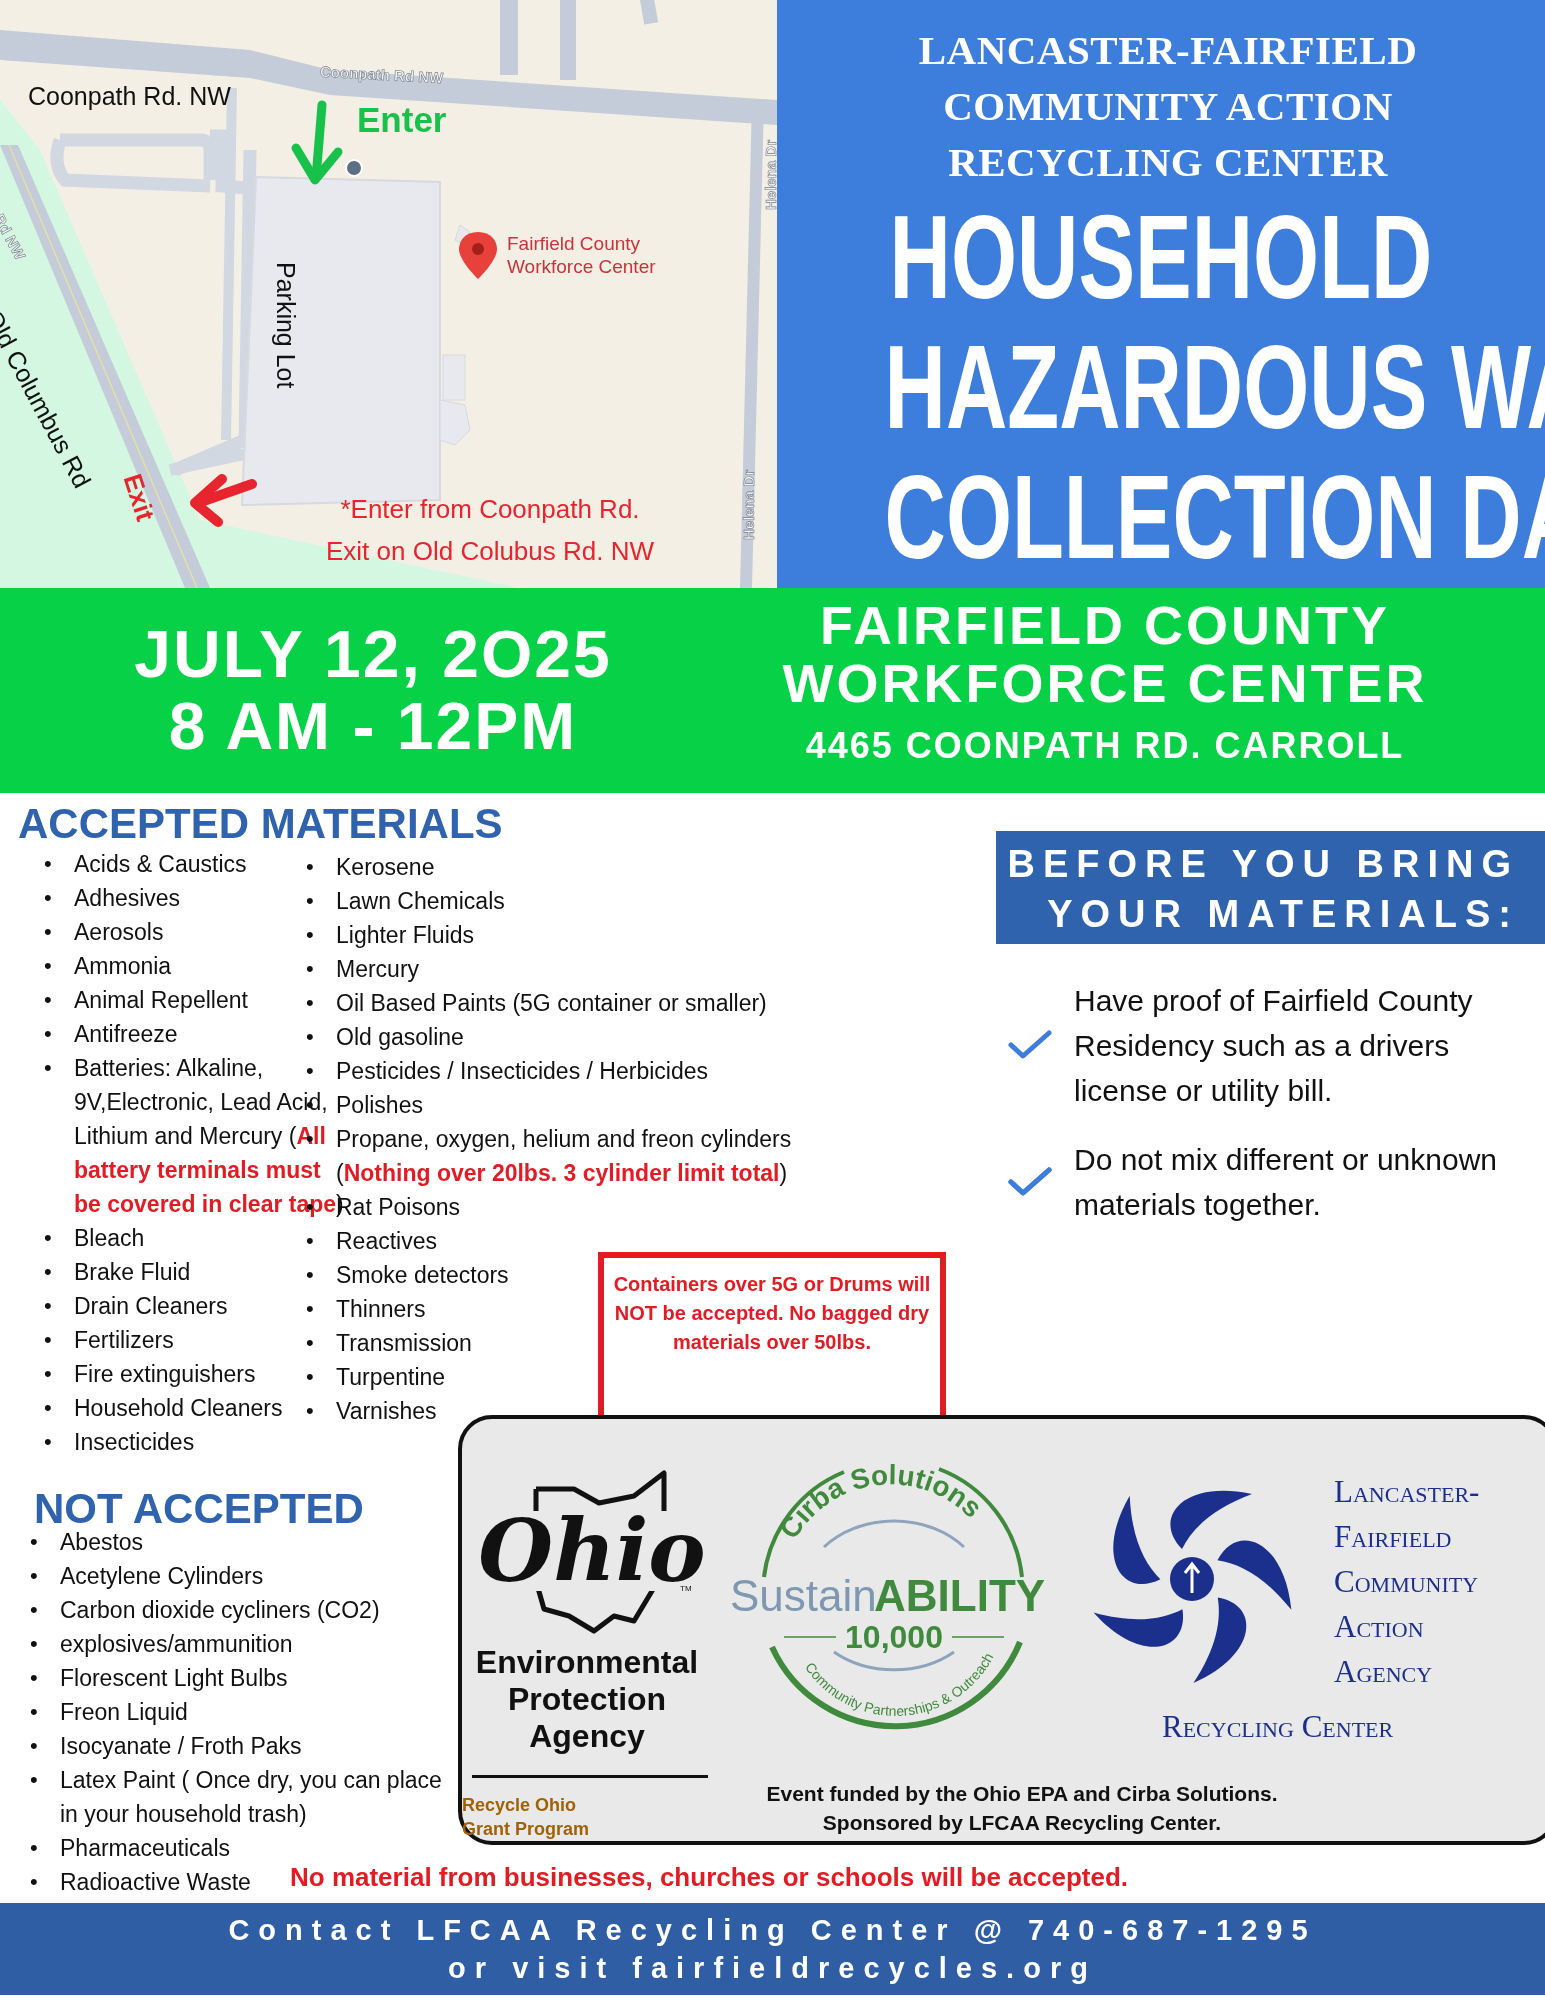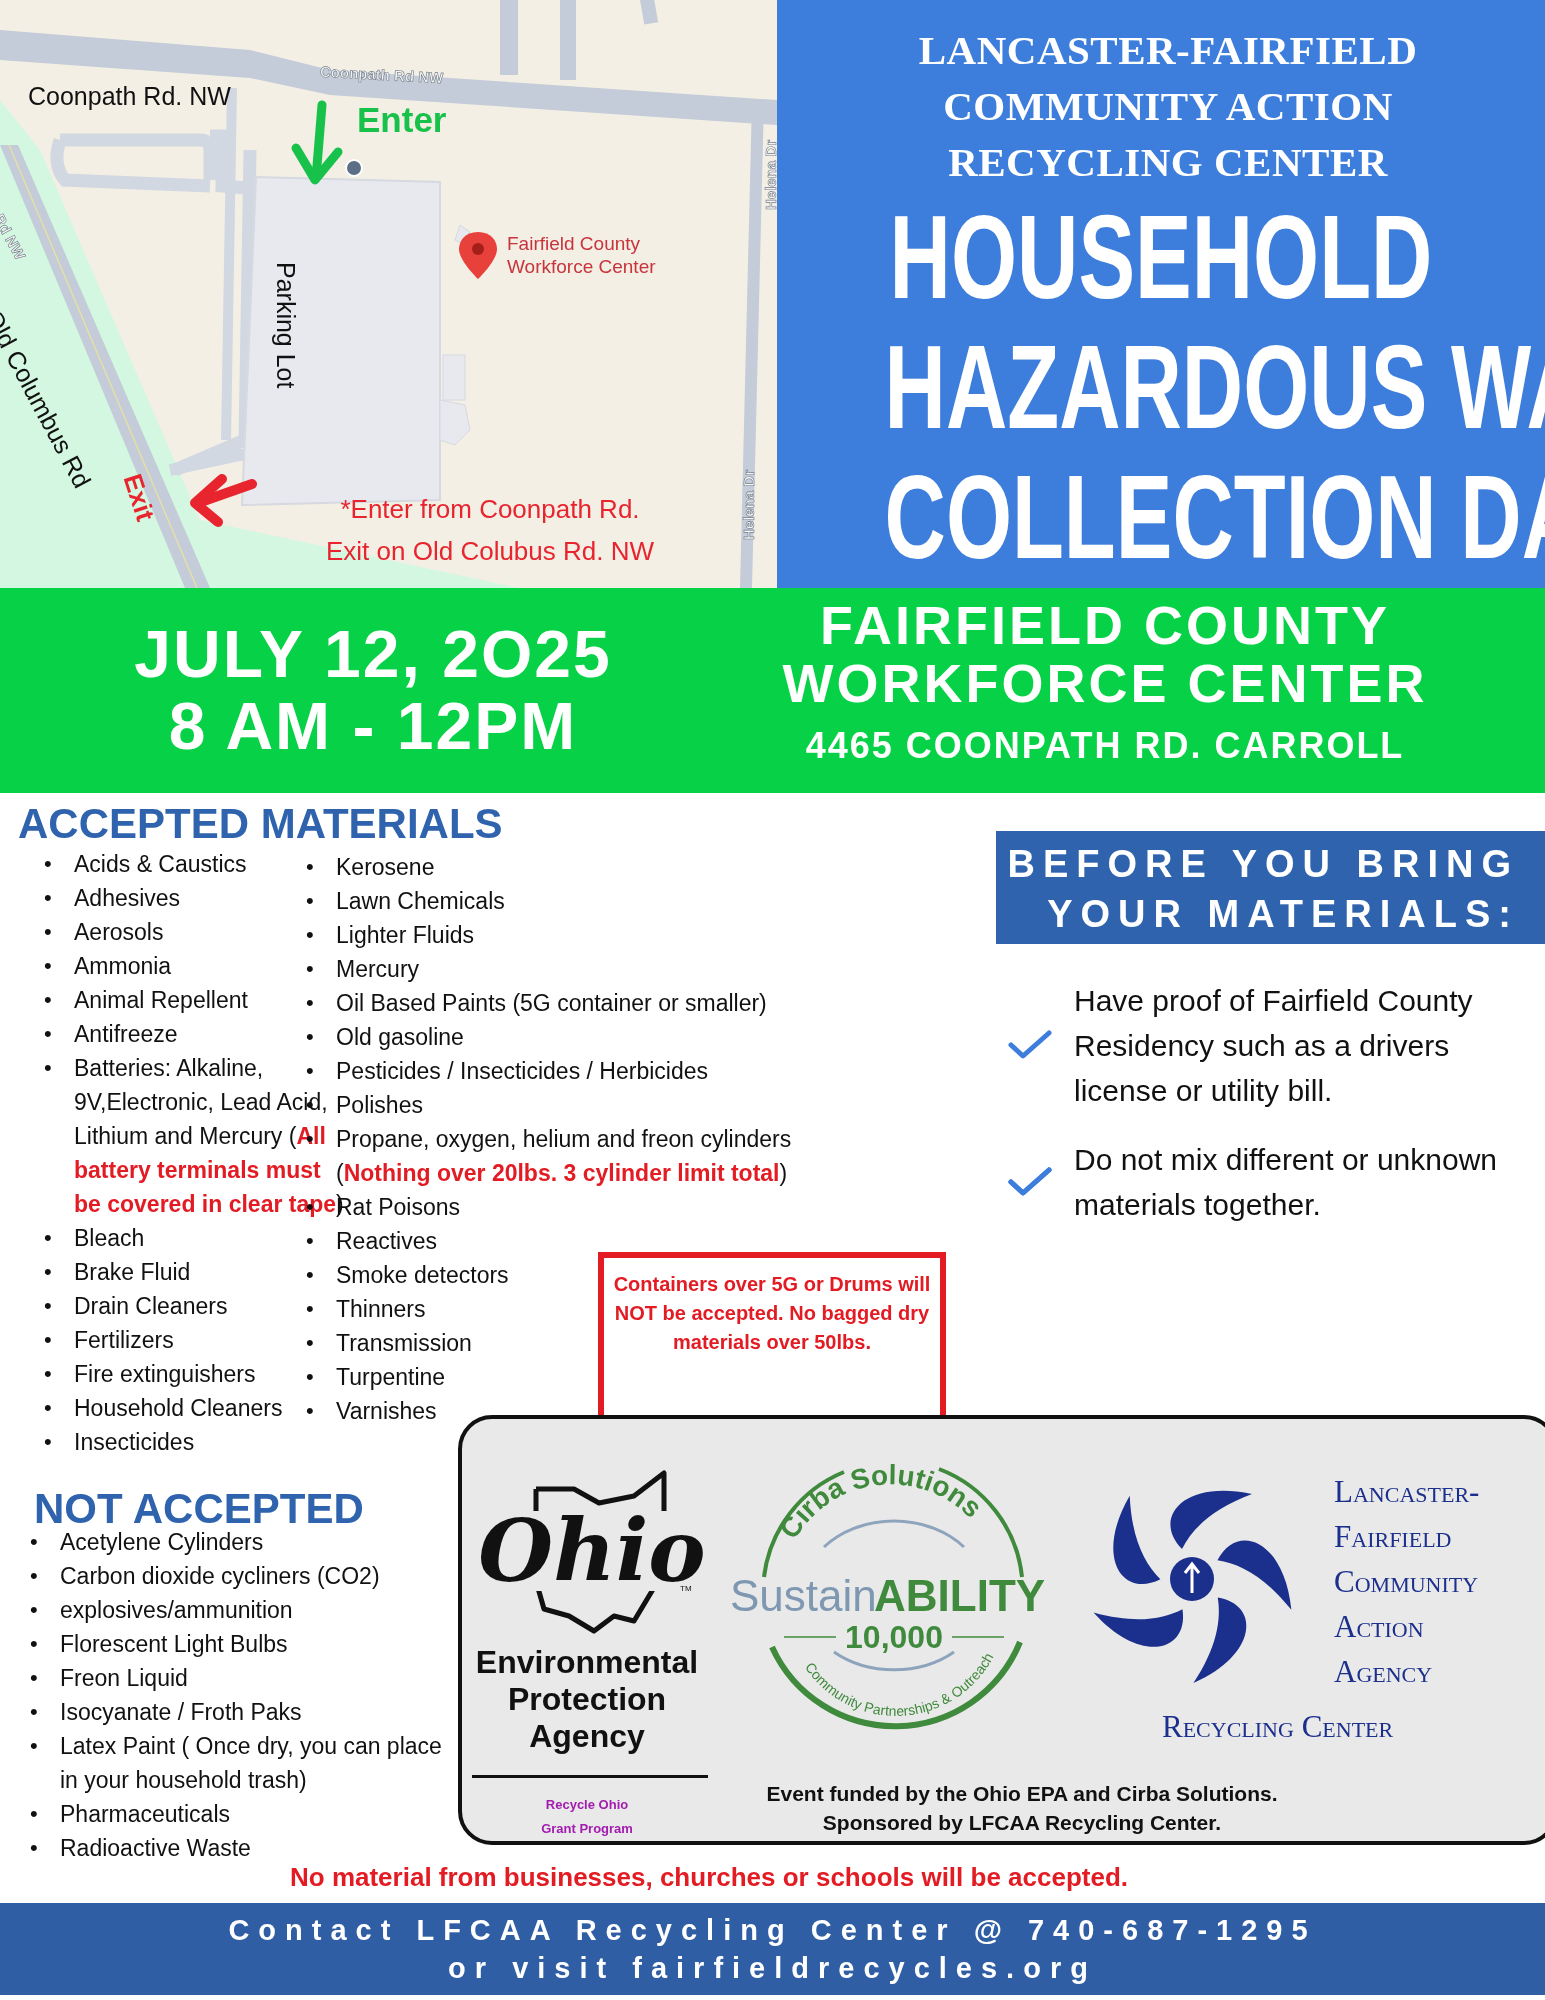--- a/index.html
+++ b/index.html
@@ -61,21 +61,21 @@
   .check-list { position: absolute; left: 1000px; top: 978px; width: 545px; }
   .check-item { position: relative; padding-left: 74px; font-size: 30px; line-height: 45px; color: #111; }
   .check-item + .check-item { margin-top: 24px; }
   .check-icon { position: absolute; left: 8px; width: 44px; height: 30px; }
 
   
   .logo-box { position: absolute; left: 458px; top: 1415px; width: 1100px; height: 430px; background: #e9e9e9; border: 4px solid #111; border-radius: 34px; }
   .ohio-logo { position: absolute; left: 12px; top: 22px; width: 230px; height: 200px; }
   .epa-text { position: absolute; left: 0px; top: 225px; width: 250px; text-align: center; font-weight: bold; font-size: 32px; line-height: 37px; color: #111; }
   .epa-rule { position: absolute; left: 10px; top: 356px; width: 236px; height: 3px; background: #111; }
-  .epa-grant { position: absolute; left: 0px; top: 374px; width: 250px; text-align: center; font-weight: bold; font-size: 13px; line-height: 24px; color: #a21caf; }
+  .epa-grant { position: absolute; left: 0px; top: 374px; width: 250px; text-align: left; font-weight: bold; font-size: 18px; line-height: 24px; color: #a16207; }
   .cirba-logo { position: absolute; left: 262px; top: 28px; width: 340px; height: 310px; }
   .lfcaa-swirl { position: absolute; left: 620px; top: 50px; width: 220px; height: 220px; }
   .lfcaa-name { position: absolute; left: 872px; top: 50px; font-family: "Liberation Serif", serif; color: #1b2f8c; font-size: 31px; line-height: 45px; font-variant: small-caps; }
   .lfcaa-rc { position: absolute; left: 700px; top: 290px; font-family: "Liberation Serif", serif; color: #1b2f8c; font-size: 31px; font-variant: small-caps; }
   .funded { position: absolute; left: 280px; top: 360px; width: 560px; text-align: center; font-weight: bold; font-size: 21px; line-height: 29px; color: #111; }
 
   .no-material { position: absolute; left: 290px; top: 1862px; font-weight: bold; font-size: 26px; color: #e31b23; white-space: nowrap; }
 
   
   .footer { position: absolute; left: 0; top: 1903px; width: 1545px; height: 92px; background: #2f5ea4; color: #fff; text-align: center; font-weight: bold; font-size: 29px; letter-spacing: 9px; line-height: 38px; padding-top: 8px; }
@@ -226,20 +226,21 @@
   <div class="check-item">
     <svg class="check-icon" style="top:30px" viewBox="0 0 44 30">
         <path d="M3 15 L15 26 L41 3" stroke="#3d7ddb" stroke-width="5" fill="none" stroke-linecap="round" stroke-linejoin="round"></path>
       </svg>
     <span>Do not mix different or unknown materials together.</span>
   </div>
 </div>
 
 <div class="h-section h-notaccepted">NOT ACCEPTED</div>
 <ul class="items col-c">
+  <li>Abestos</li>
   <li>Acetylene Cylinders</li>
   <li>Carbon dioxide cycliners (CO2)</li>
   <li>explosives/ammunition</li>
   <li>Florescent Light Bulbs</li>
   <li>Freon Liquid</li>
   <li>Isocyanate / Froth Paks</li>
   <li>Latex Paint ( Once dry, you can place in your household trash)</li>
   <li>Pharmaceuticals</li>
   <li>Radioactive Waste</li>
 </ul>

